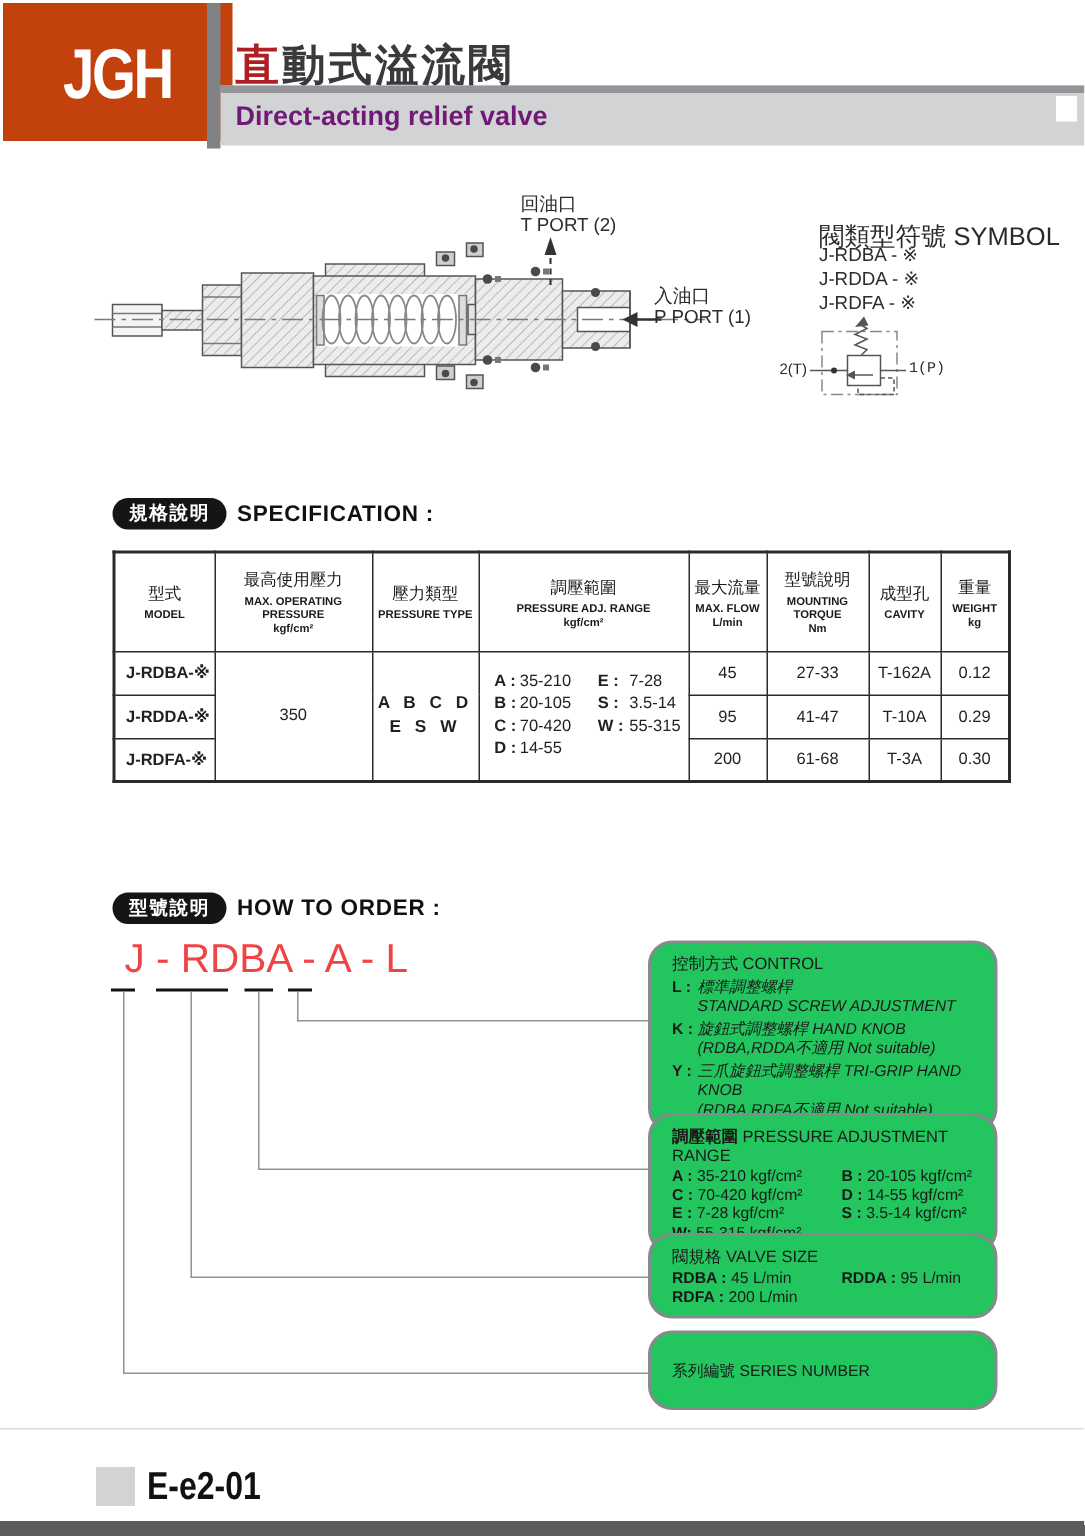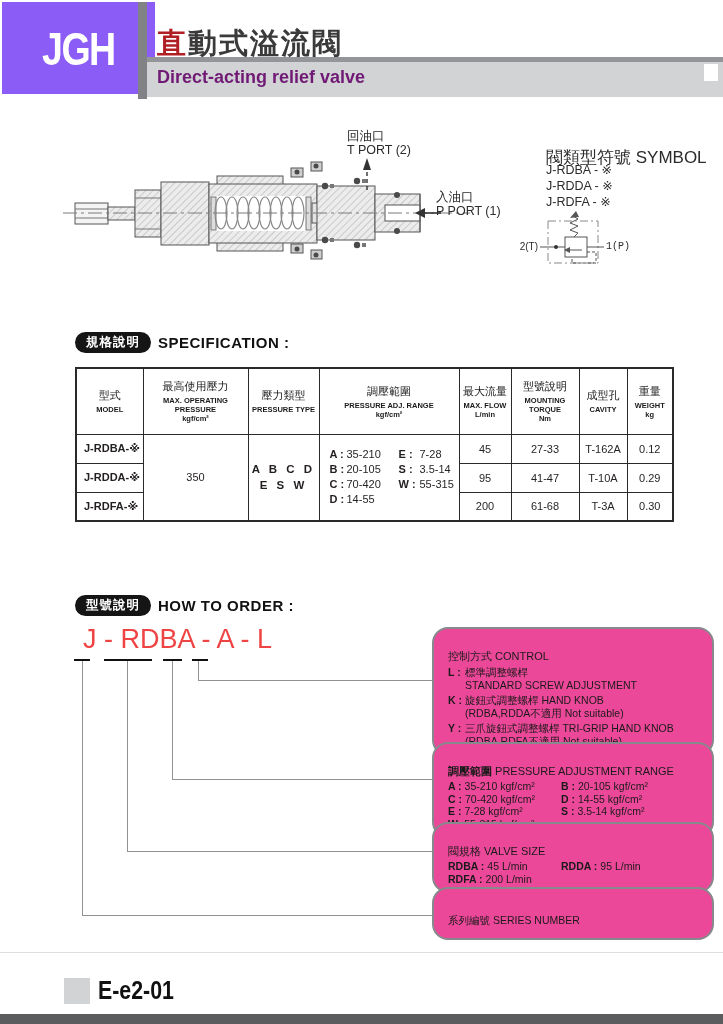--- a/index.html
+++ b/index.html
@@ -6,21 +6,21 @@
   html,body { background:#ffffff; }
   .page {
     position:relative; width:723px; height:1024px; margin:0 auto;
     background:#ffffff; overflow:hidden;
     font-family:"Liberation Sans","DejaVu Sans",sans-serif;
     color:#231f20;
   }
   .abs { position:absolute; }
 
   
-  .logo-box { left:2px; top:2px; width:153px; height:92px; background:#8b5cf6;
+  .logo-box { left:2px; top:2px; width:153px; height:92px; background:#c2410c;
               display:flex; align-items:center; justify-content:center; }
   .logo-text { color:#ffffff; font-size:47px; font-weight:bold; letter-spacing:-2px;
                transform:scaleX(.8); transform-origin:center; }
   .v-strip { left:138px; top:2px; width:9px; height:97px; background:#808285; }
   .zh-title { left:157px; top:24px; font-size:29px; font-weight:bold; color:#3a3a3a; letter-spacing:2px; }
   .zh-title .accent { color:#b01f24; }
   .sub-bar { left:147px; top:57px; width:576px; height:40px; background:#d1d3d4; border-top:5px solid #939598; }
   .sub-text { left:157px; top:67px; font-size:18px; font-weight:bold; color:#701a75; }
   .sub-notch { left:704px; top:64px; width:14px; height:17px; background:#ffffff; }
 
@@ -52,26 +52,26 @@
   .cell-adj { padding:2px 0 2px 10px; }
   .adj-line { display:flex; font-size:11px; line-height:15px; }
   .adj-line b { width:17px; }
   .adj-line .v1 { width:52px; }
   .adj-line .k2 { width:21px; font-weight:bold; }
 
   
   .order-code { left:83px; top:624px; font-size:27px; font-weight:normal; color:#ef4444; letter-spacing:0px; }
   .code-underline { border-bottom:2px solid #111; height:0; }
   .connector { border-left:1px solid #909396; border-bottom:1px solid #909396; }
-  .ho-box { left:432px; width:282px; background:#ec4899; border:2px solid #87898c;
-            border-radius:16px; padding:20px 12px 6px 14px; font-size:10.5px; color:#1a1a1a; }
+  .ho-box { left:432px; width:233px; background:#22c55e; border:2px solid #87898c;
+            border-radius:16px; padding:6px 12px 6px 14px; font-size:10.5px; color:#1a1a1a; }
   .ho-box .box-heading { font-size:11px; margin-bottom:1px; }
   .ho-entry { display:flex; margin-top:2px; }
   .ho-entry .key { font-weight:bold; width:17px; flex:none; }
-  .ho-entry .lines { line-height:13px; }
+  .ho-entry .lines { line-height:13px;font-style:italic; }
   .kv-grid { display:grid; grid-template-columns:113px auto; line-height:12.5px; }
   .kv { display:flex; }
   .kv b { margin-right:3px; }
   .series-box { height:53px; display:flex; align-items:center; }
 
   
   .foot-line { left:0; top:952px; width:723px; height:1px; background:#dedede; }
   .foot-square { left:64px; top:978px; width:26px; height:26px; background:#d1d3d4; }
   .foot-code { left:98px; top:975px; font-size:26px; font-weight:bold; color:#111;
                transform:scaleX(.82); transform-origin:left center; letter-spacing:0; }

